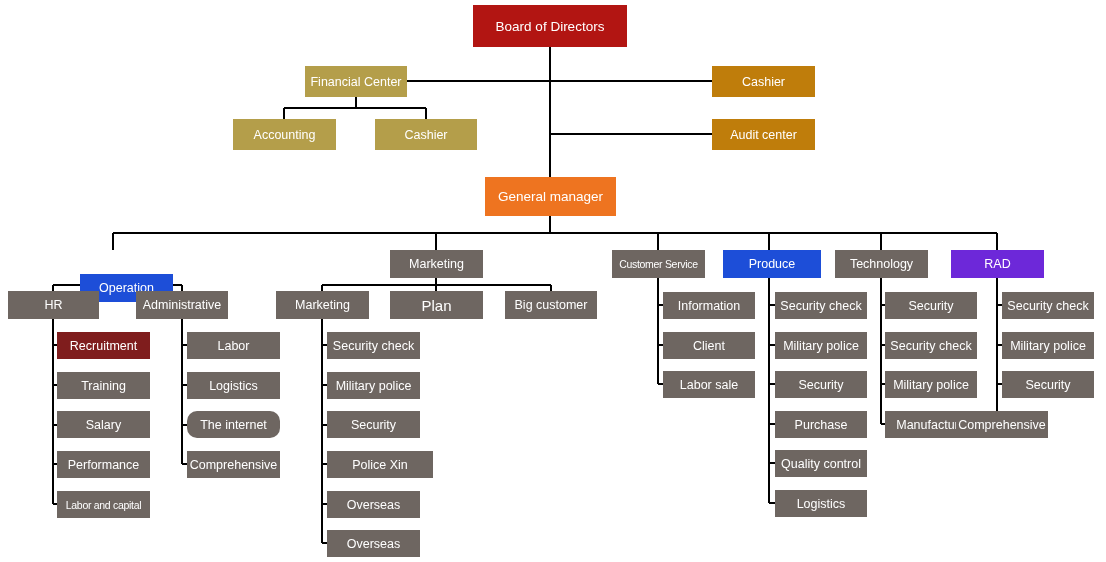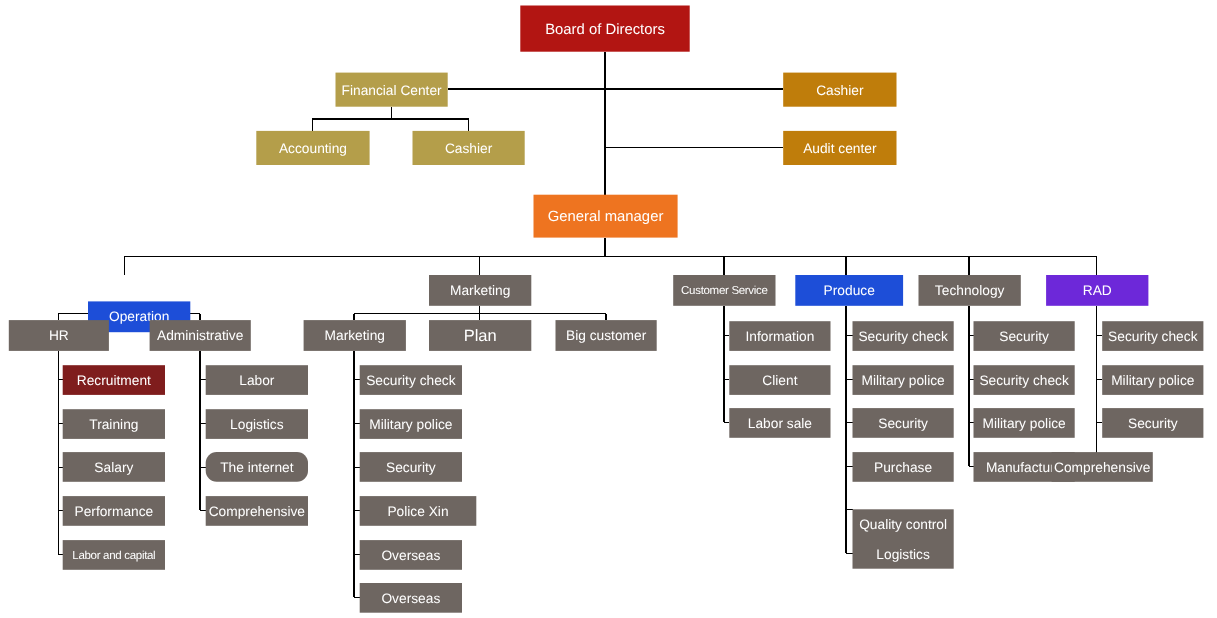--- a/index.html
+++ b/index.html
@@ -126,21 +126,21 @@
       <div class="node fs-md" style="left: 327px; top: 451px; width: 106px; height: 27px; background: rgb(110, 102, 97);">Police Xin</div>
       <div class="node fs-md" style="left: 327px; top: 491px; width: 93px; height: 27px; background: rgb(110, 102, 97);">Overseas</div>
       <div class="node fs-md" style="left: 327px; top: 530px; width: 93px; height: 27px; background: rgb(110, 102, 97);">Overseas</div>
       <div class="node fs-md" style="left: 663px; top: 292px; width: 92px; height: 27px; background: rgb(110, 102, 97);">Information</div>
       <div class="node fs-md" style="left: 663px; top: 332px; width: 92px; height: 27px; background: rgb(110, 102, 97);">Client</div>
       <div class="node fs-md" style="left: 663px; top: 371px; width: 92px; height: 27px; background: rgb(110, 102, 97);">Labor sale</div>
       <div class="node fs-md" style="left: 775px; top: 292px; width: 92px; height: 27px; background: rgb(110, 102, 97);">Security check</div>
       <div class="node fs-md" style="left: 775px; top: 332px; width: 92px; height: 27px; background: rgb(110, 102, 97);">Military police</div>
       <div class="node fs-md" style="left: 775px; top: 371px; width: 92px; height: 27px; background: rgb(110, 102, 97);">Security</div>
       <div class="node fs-md" style="left: 775px; top: 411px; width: 92px; height: 27px; background: rgb(110, 102, 97);">Purchase</div>
-      <div class="node fs-md" style="left: 775px; top: 450px; width: 92px; height: 27px; background: rgb(110, 102, 97); margin-top: 13px;">Quality control</div>
+      <div class="node fs-md" style="left: 775px; top: 450px; width: 92px; height: 27px; background: rgb(110, 102, 97);">Quality control</div>
       <div class="node fs-md" style="left: 775px; top: 490px; width: 92px; height: 27px; background: rgb(110, 102, 97);">Logistics</div>
       <div class="node fs-md" style="left: 885px; top: 292px; width: 92px; height: 27px; background: rgb(110, 102, 97);">Security</div>
       <div class="node fs-md" style="left: 885px; top: 332px; width: 92px; height: 27px; background: rgb(110, 102, 97);">Security check</div>
       <div class="node fs-md" style="left: 885px; top: 371px; width: 92px; height: 27px; background: rgb(110, 102, 97);">Military police</div>
       <div class="node fs-md" style="left: 885px; top: 411px; width: 92px; height: 27px; background: rgb(110, 102, 97);">Manufacture</div>
       <div class="node fs-md" style="left: 1002px; top: 292px; width: 92px; height: 27px; background: rgb(110, 102, 97);">Security check</div>
       <div class="node fs-md" style="left: 1002px; top: 332px; width: 92px; height: 27px; background: rgb(110, 102, 97);">Military police</div>
       <div class="node fs-md" style="left: 1002px; top: 371px; width: 92px; height: 27px; background: rgb(110, 102, 97);">Security</div>
       <div class="node fs-md" style="left: 956px; top: 411px; width: 92px; height: 27px; background: rgb(110, 102, 97);">Comprehensive</div>
     </div>

